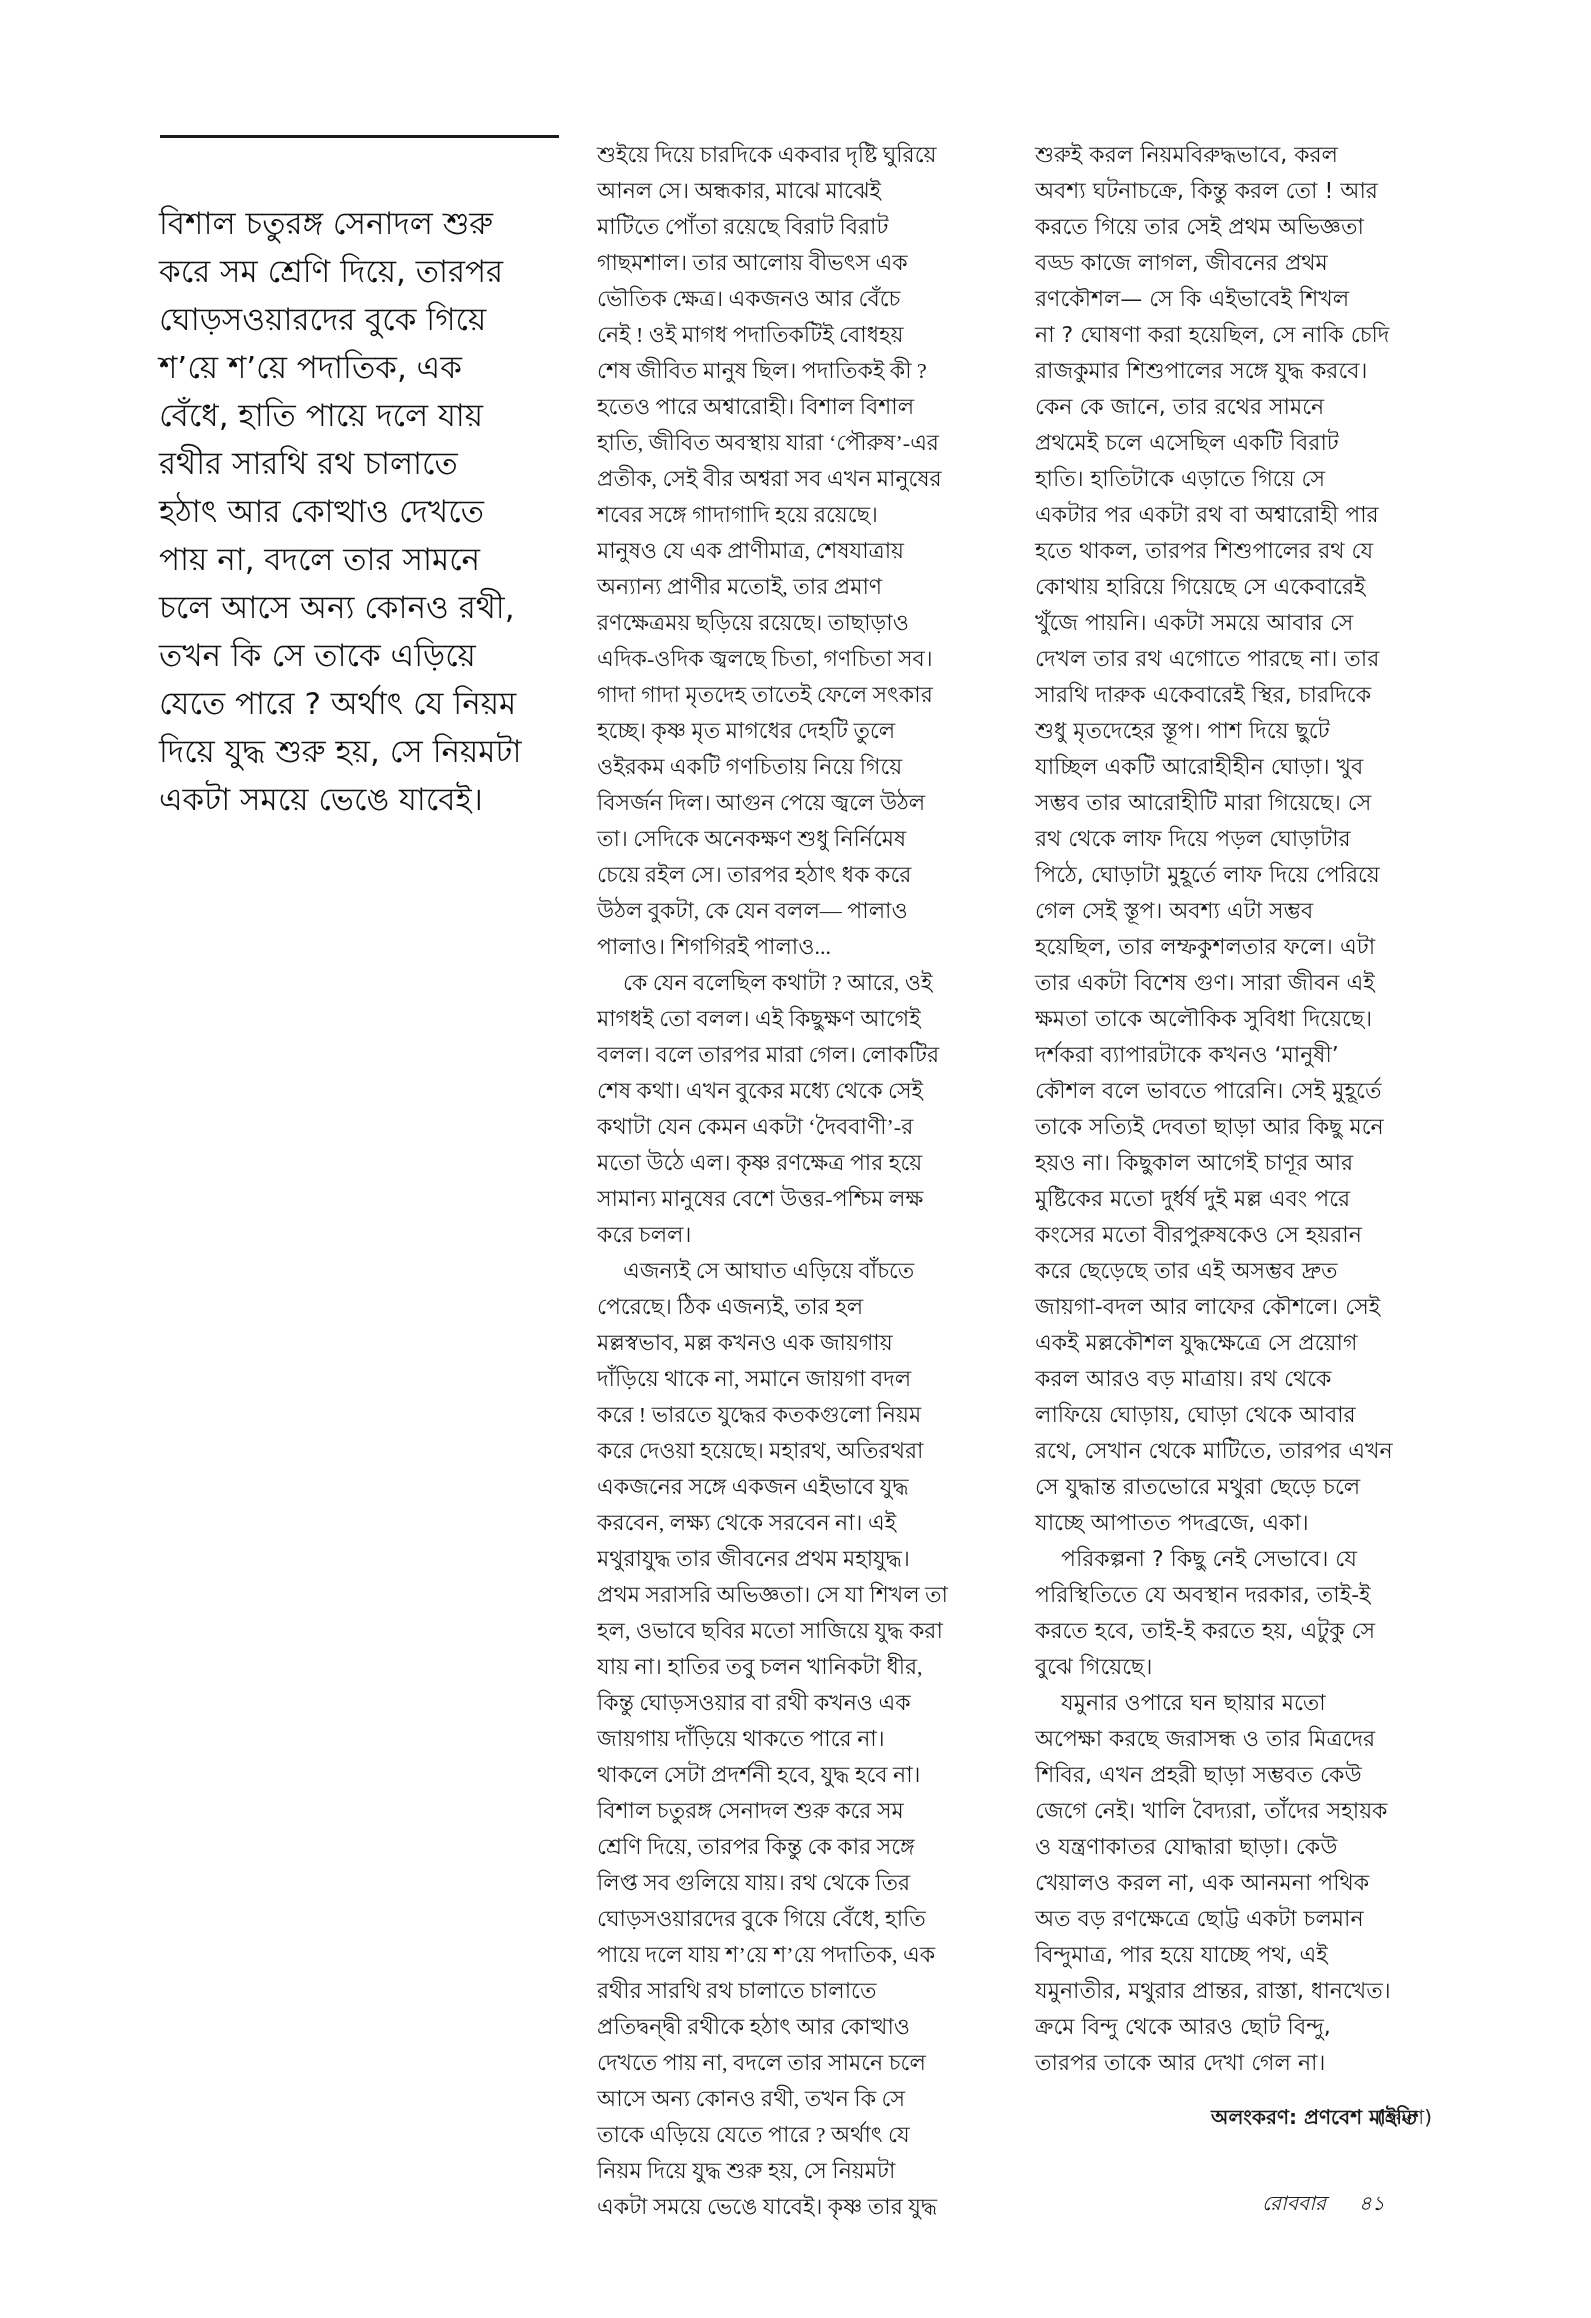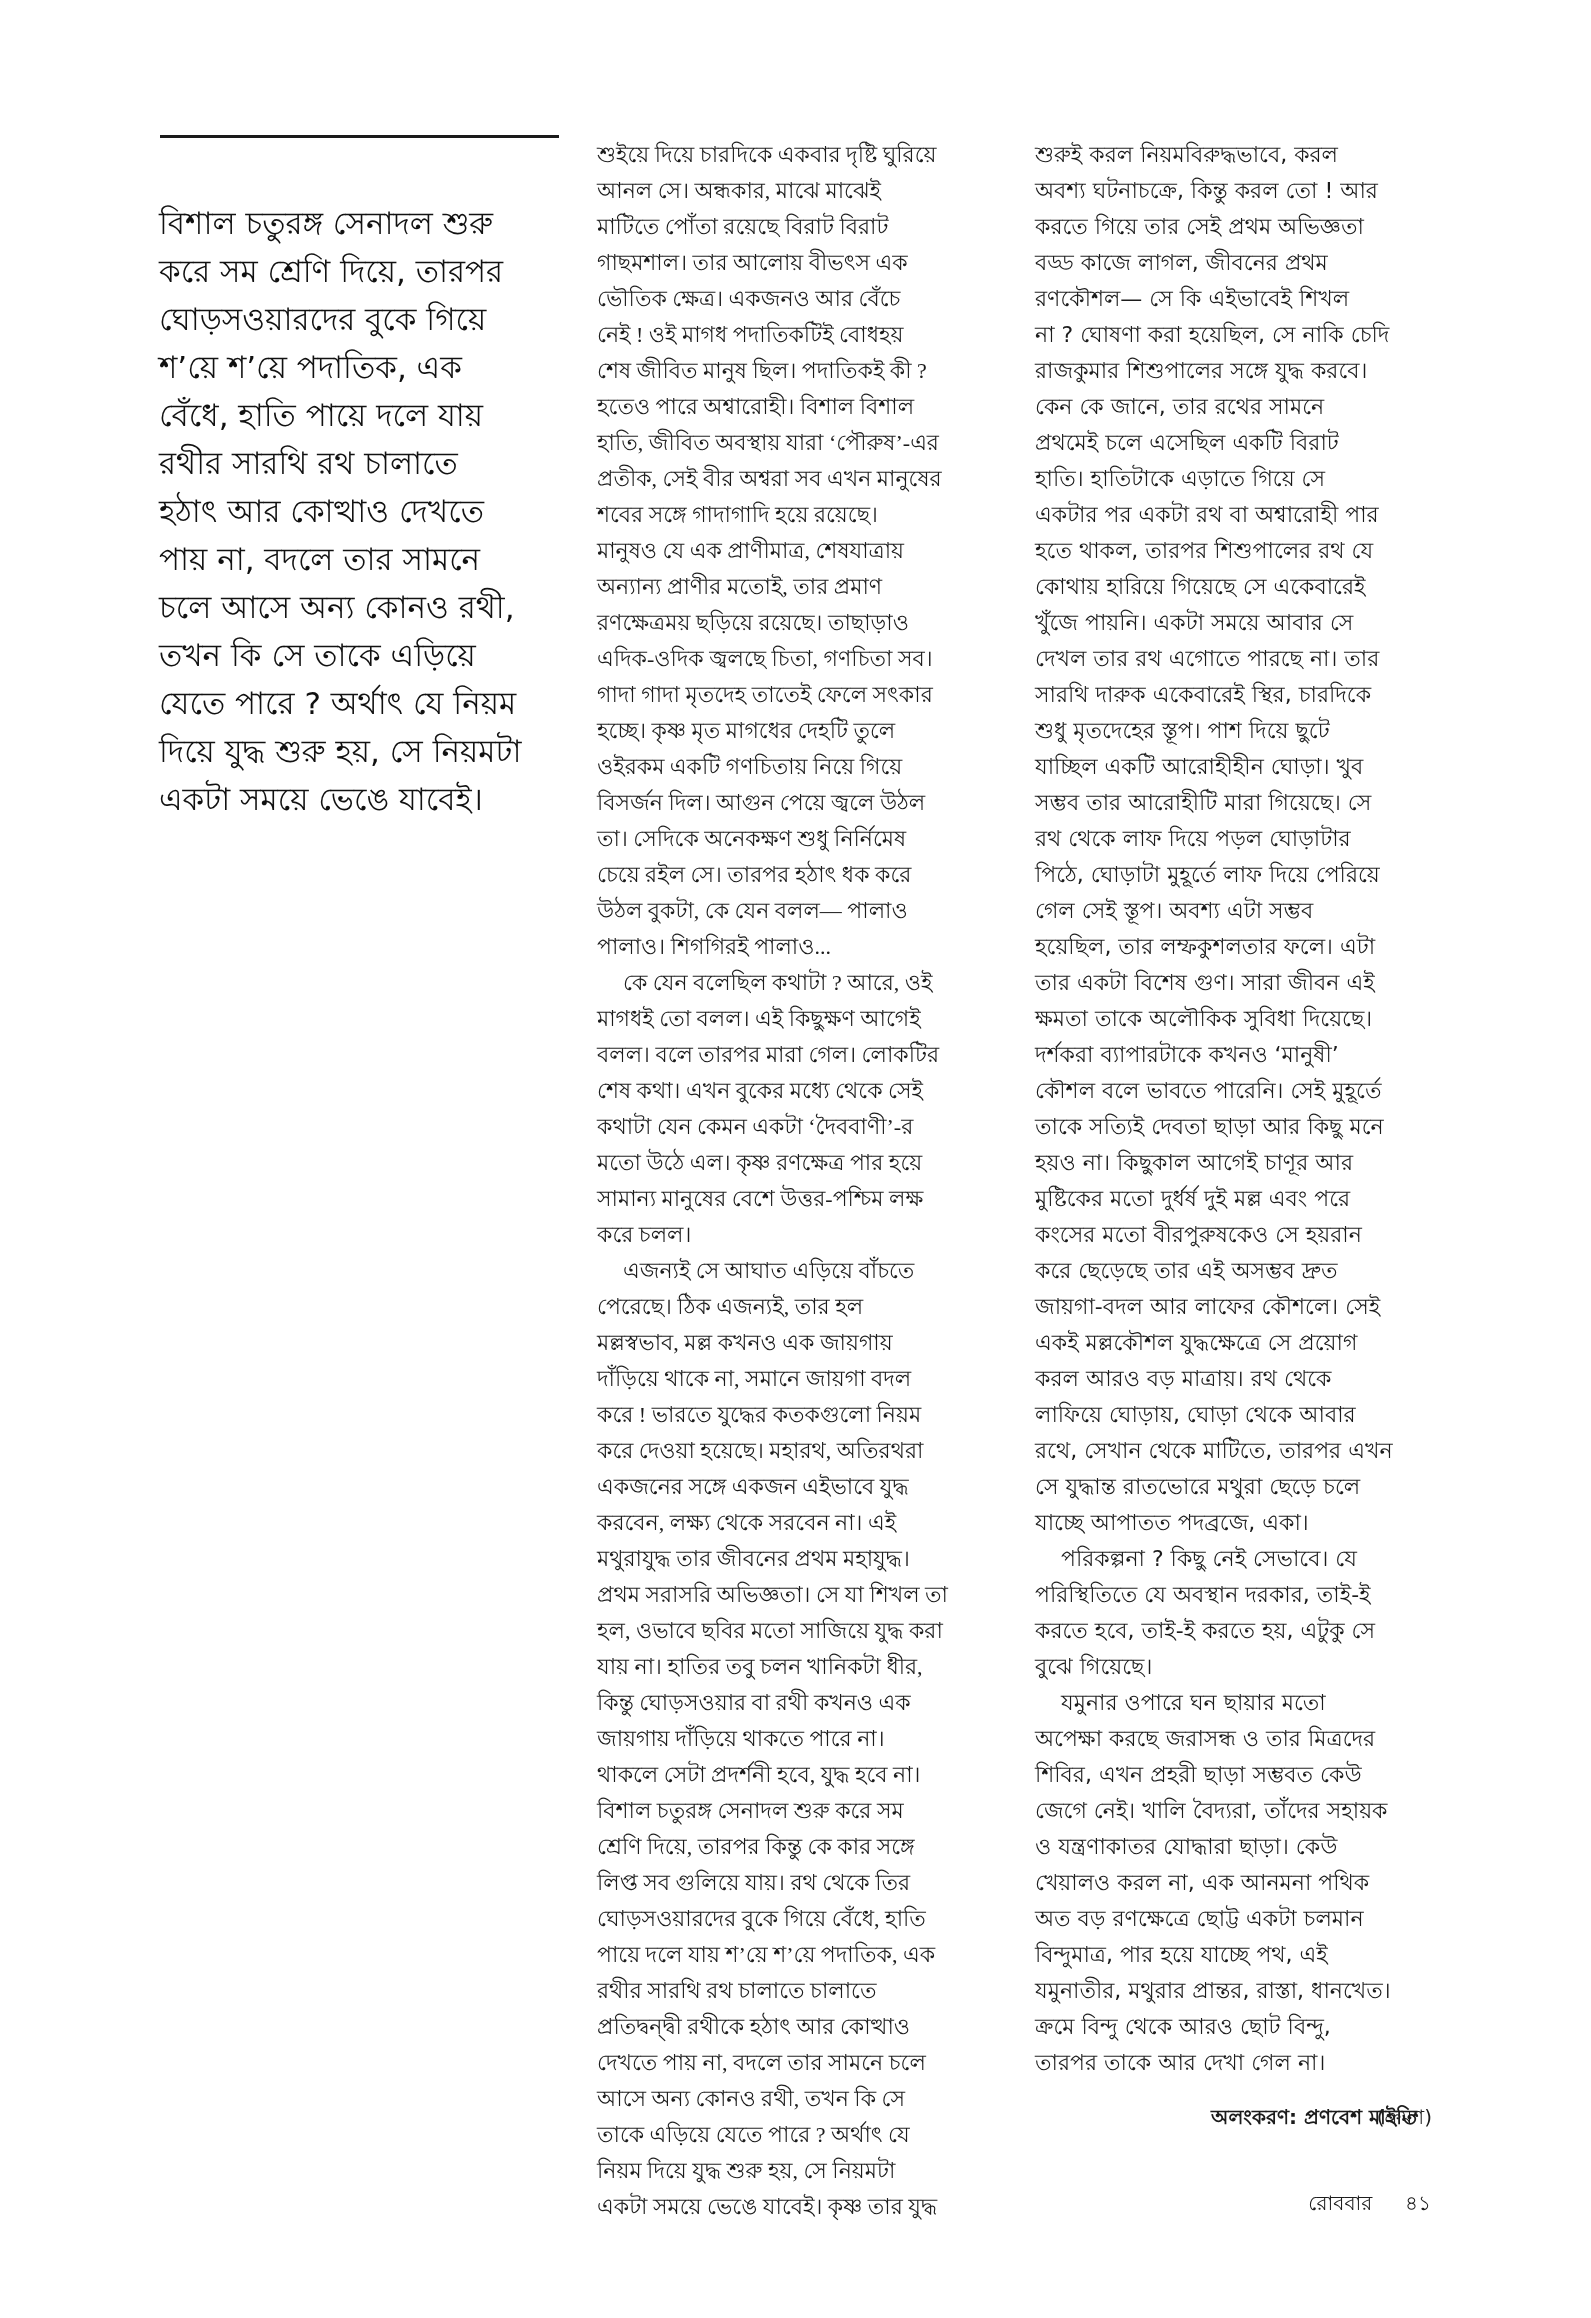--- a/index.html
+++ b/index.html
@@ -30,22 +30,22 @@
   #col-2 { left: 1035px; }
   .kromosh {
     position: absolute; left: 1309px; top: 2071px; width: 123px; text-align: right;
     font-size: 20px; color: #1c1c1c; margin-top: 31px;
   }
   .credit {
     position: absolute; left: 1171px; top: 2102px; width: 246px; text-align: right;
     font-size: 20px; font-weight: bold; color: #1c1c1c;
   }
   .folio {
-    position: absolute; left: 1262px; top: 2188px; width: 169px; text-align: right;
-    font-size: 20px; color: #1c1c1c;
+    position: absolute; left: 1262px; top: 2188px; width: 169px; text-align: left;
+    font-size: 20px; color: #1c1c1c; font-style: italic;
   }
 </style>
 </head>
 <body>
 
 <div class="rule"></div>
 
 <div class="pullquote" id="pullquote">
     <span class="ln">বিশাল চতুরঙ্গ সেনাদল শুরু</span>
     <span class="ln">করে সম শ্রেণি দিয়ে, তারপর</span>

